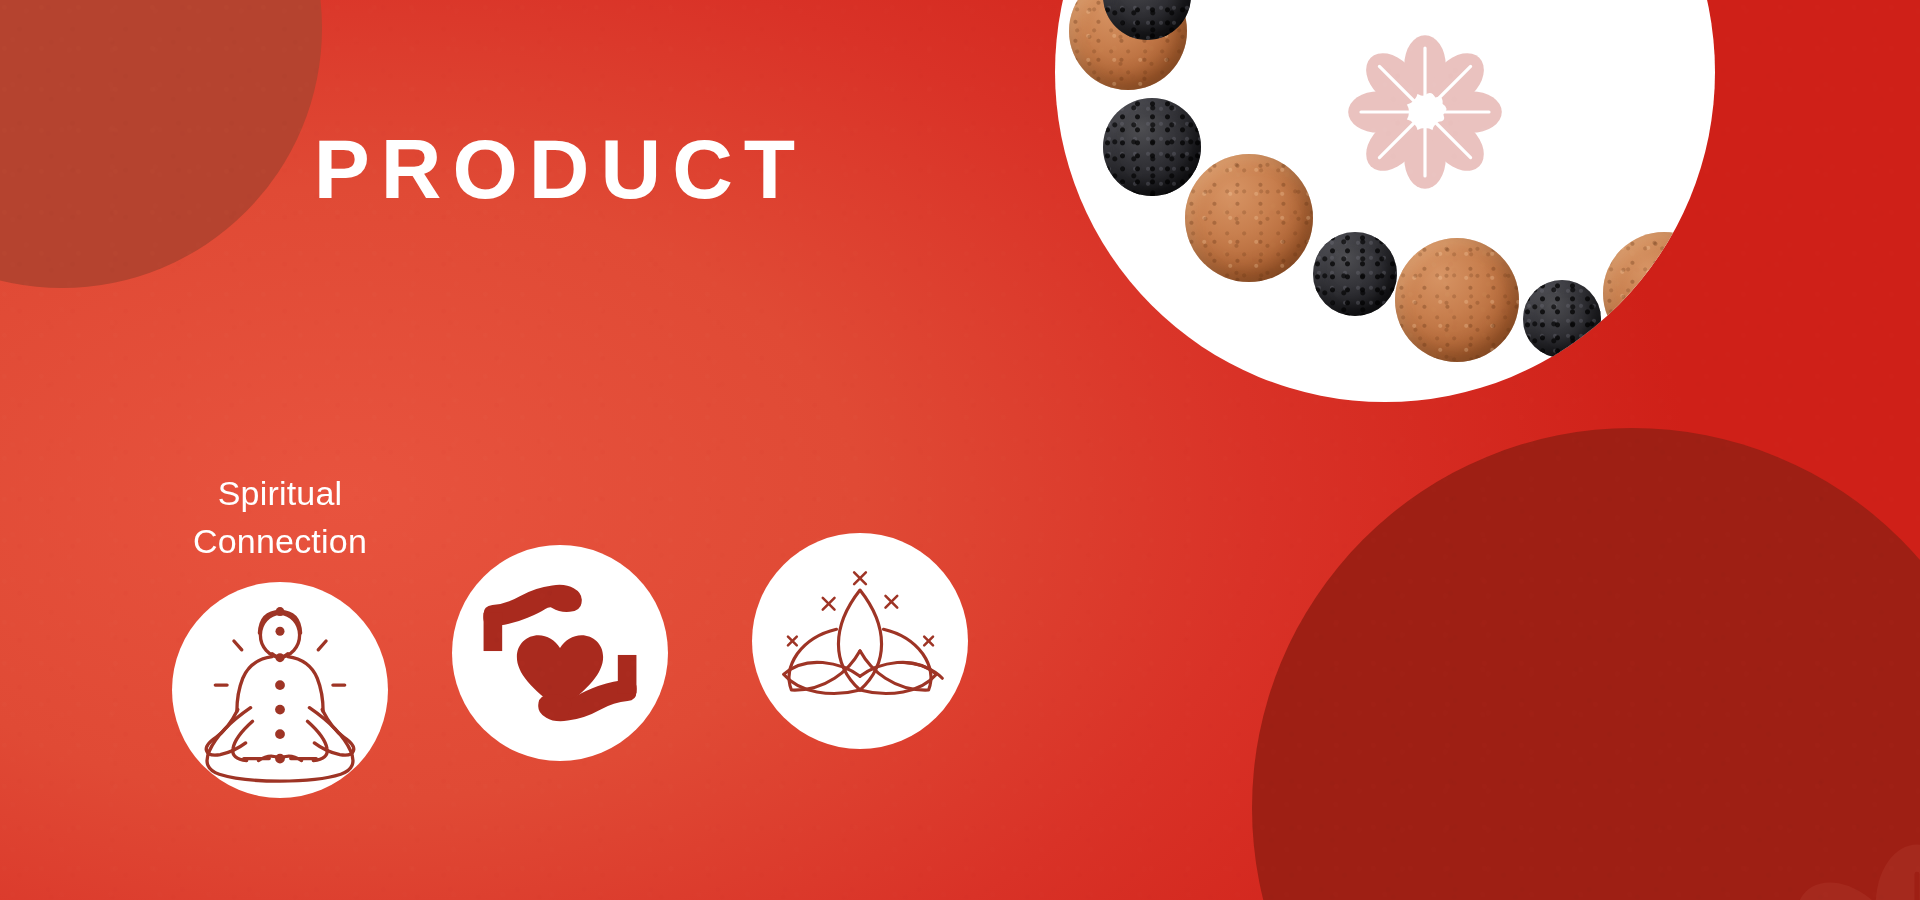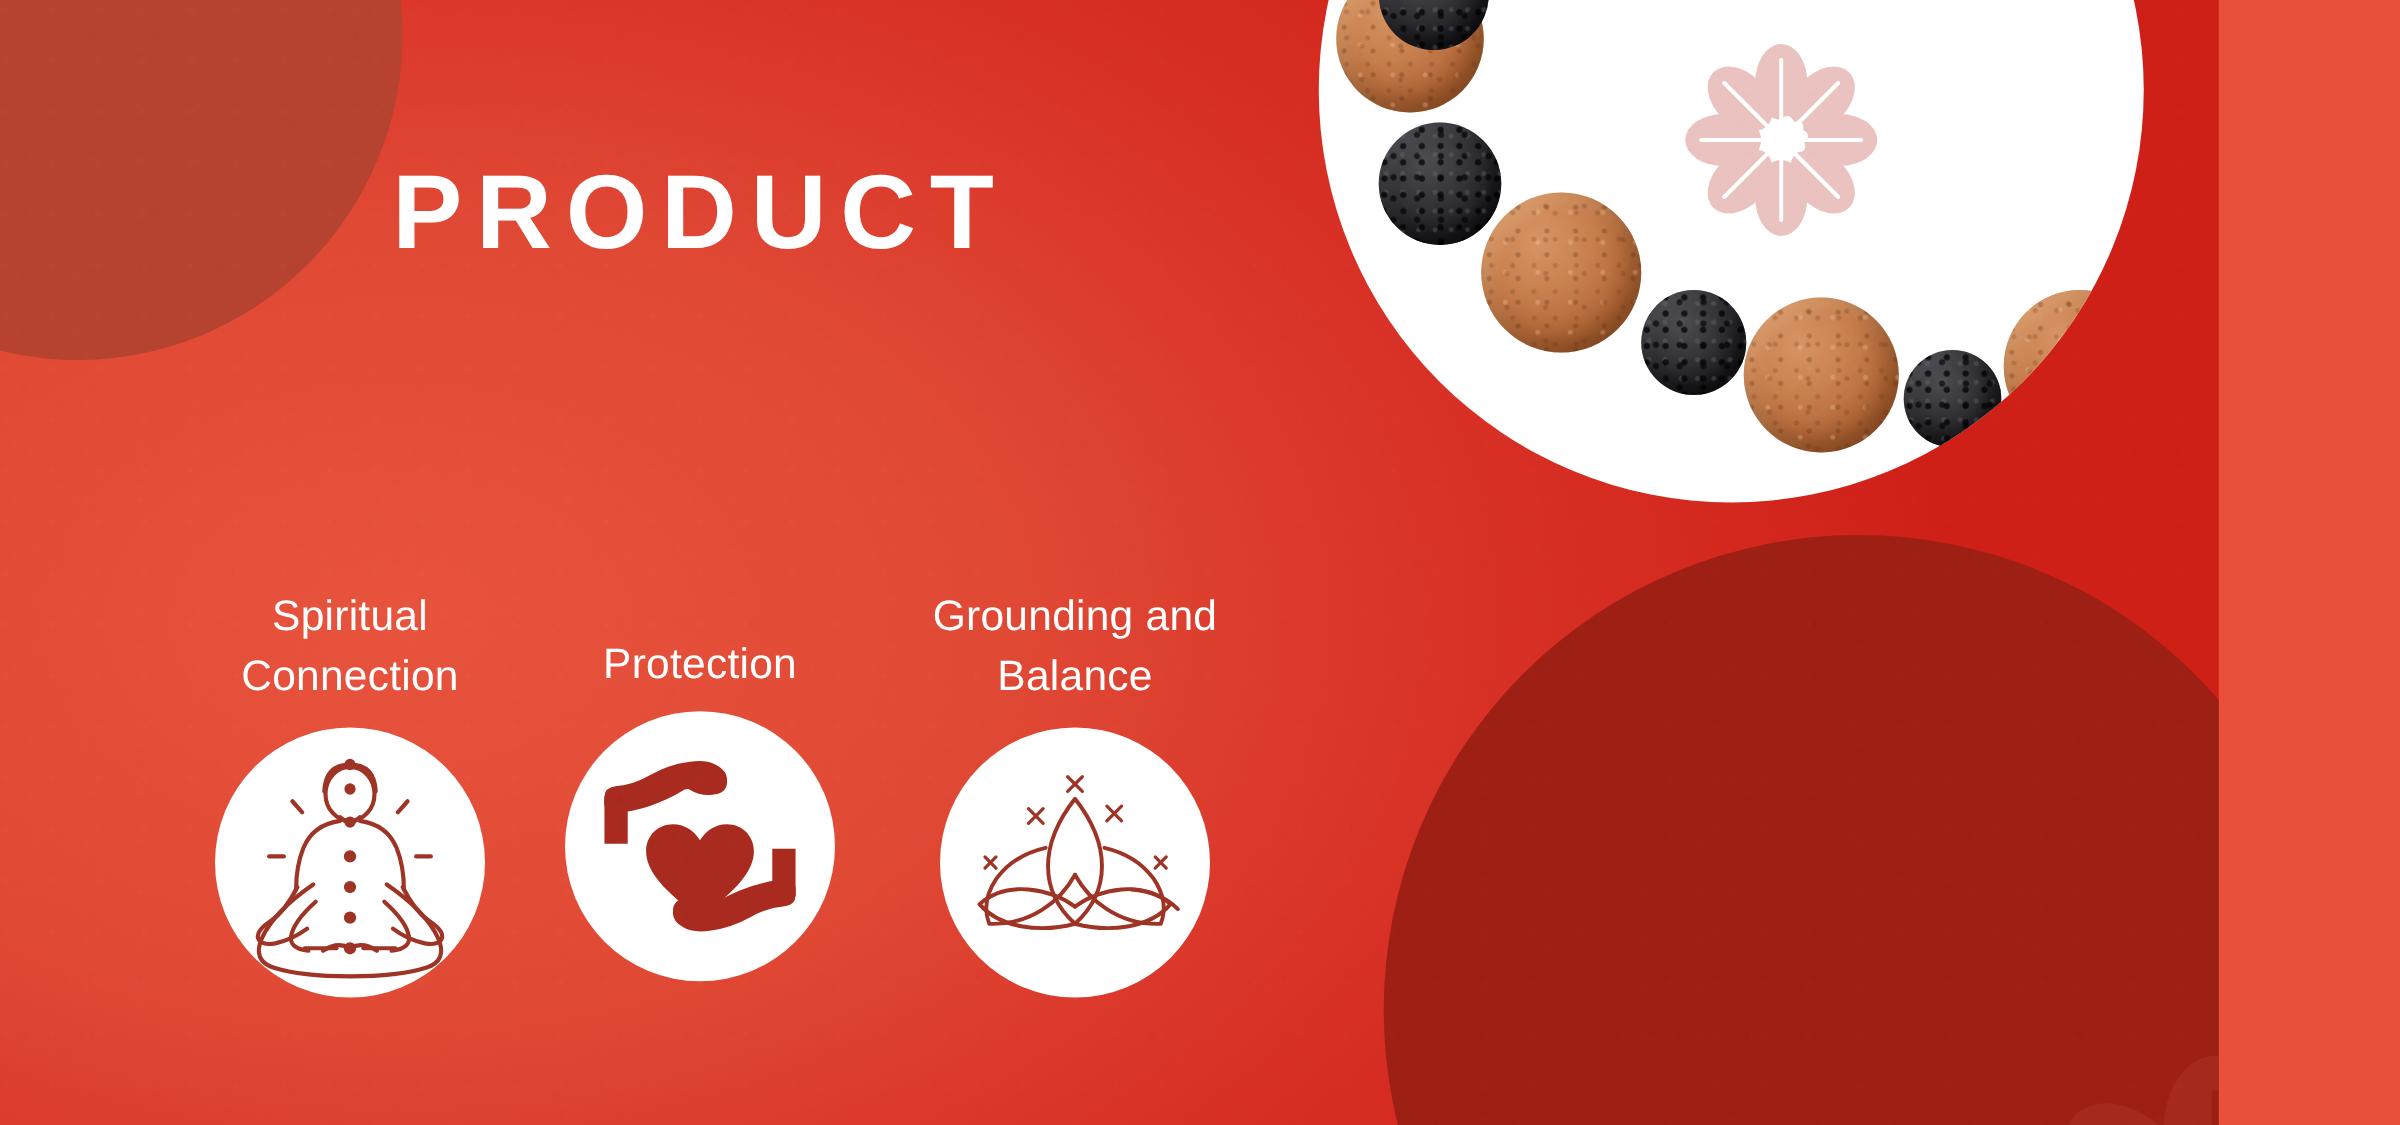--- a/index.html
+++ b/index.html
@@ -6,21 +6,21 @@
   * { margin:0; padding:0; box-sizing:border-box; }
   html,body {
     width:1920px; height:900px;
     overflow:hidden;
     font-family:"Liberation Sans", sans-serif;
     background:#E8503C;
   }
 
   .banner{
     position:relative;
-    width:1775px; height:900px;
+    width:1920px; height:900px;
     overflow:hidden;
     background:
       radial-gradient(ellipse 70% 90% at 18% 55%, #E8533E 0%, #E04A35 38%, #D93227 68%, #CF2018 100%);
   }
 
   
   .texture{
     position:absolute; inset:0;
     pointer-events:none;
     opacity:.20;
@@ -293,21 +293,20 @@
             <circle cx="100" cy="95" r="5"></circle>
             <circle cx="100" cy="120" r="5"></circle>
             <circle cx="100" cy="145" r="5"></circle>
             <circle cx="100" cy="170" r="5"></circle>
           </g>
         </svg>
       </div>
     </div>
 
     <div class="benefit b1">
-      <div class="benefit-label">Protection</div>
       <div class="icon-circle">
         <svg width="196" height="196" viewBox="0 0 200 200">
           <g fill="#A92A1E">
 
             <path d="M22 60 q0 -8 9 -9 q14 -1 28 -9 q16 -9 33 -11 q14 -2 22 3 q9 5 8 13 q-1 8 -12 9 q-9 1 -16 -2 q-5 -2 -9 1 q-6 4 -18 9 q-14 6 -29 8 q-10 1 -14 -2 q-3 -2 -2 -10 z"></path>
             <path d="M22 59 h19 v39 h-19 z"></path>
             <path d="M92 33 q14 -3 22 3 q9 5 8 13 q-1 8 -12 9 q-10 1 -18 -4 q-6 -4 -3 -10 q3 -7 3 -11 z"></path>
 
             <path d="M100 158
                      c-30 -22 -44 -38 -44 -54
@@ -319,22 +318,20 @@
 
             <path d="M178 140 q0 8 -9 9 q-14 1 -28 9 q-16 9 -33 11 q-14 2 -22 -3 q-9 -5 -8 -13 q1 -8 12 -9 q9 -1 16 2 q5 2 9 -1 q6 -4 18 -9 q14 -6 29 -8 q10 -1 14 2 q3 2 2 10 z"></path>
             <path d="M159 141 h19 v-39 h-19 z"></path>
             <path d="M108 167 q-14 3 -22 -3 q-9 -5 -8 -13 q1 -8 12 -9 q10 -1 18 4 q6 4 3 10 q-3 7 -3 11 z"></path>
           </g>
         </svg>
       </div>
     </div>
 
     <div class="benefit b2">
-      <div class="benefit-label">Grounding and
-Balance</div>
       <div class="icon-circle">
         <svg width="196" height="196" viewBox="0 0 200 200">
           <g fill="none" stroke="#9E3425" stroke-width="3.2" stroke-linecap="round" stroke-linejoin="round">
 
             <path d="M100 48 q22 28 22 55 q0 27 -22 47 q-22 -20 -22 -47 q0 -27 22 -55 z"></path>
 
             <path d="M124 88 q26 6 40 25 q13 19 6 37 q-24 1 -44 -12 q-16 -10 -26 -28"></path>
             <path d="M76 88 q-26 6 -40 25 q-13 19 -6 37 q24 1 44 -12 q16 -10 26 -28"></path>
 
             <path d="M146 122 q24 2 38 16 q-2 14 -22 dummy"></path>

